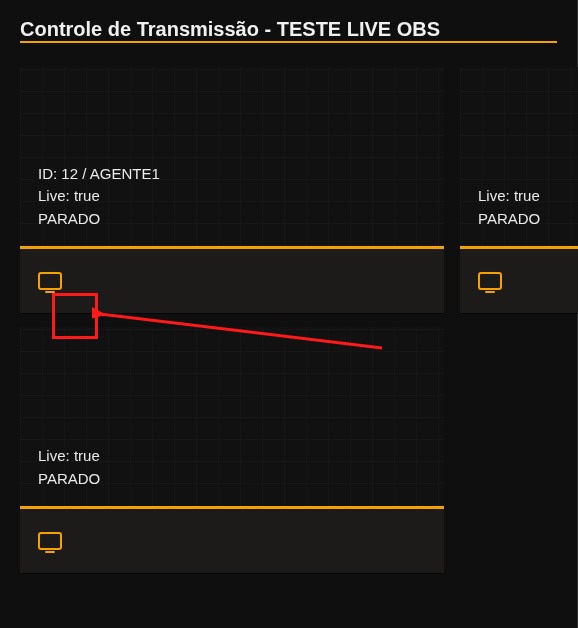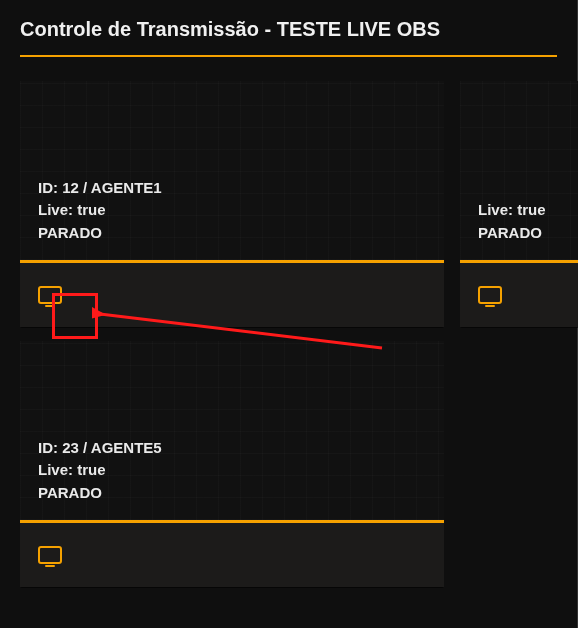--- a/index.html
+++ b/index.html
@@ -16,36 +16,34 @@
     padding: 18px 20px;
     box-sizing: border-box;
     height: 100%;
     border-right: 1px solid #333;
     position: relative;
   }
   .title {
     font-size: 20px;
     font-weight: bold;
     color: #f0f0f0;
-    margin-bottom: 14px;
   }
   .hr {
     height: 2px;
     background: #f5a100;
     margin-bottom: 24px;
   }
   .cards-row {
     display: flex;
     gap: 16px;
   }
   .card {
     background: #f97316;
     border-radius: 2px;
     box-shadow: 0 1px 0 rgba(0,0,0,0.6);
-    font-weight: bold;
   }
   .card.main {
     width: 424px;
     flex: 0 0 424px;
   }
   .card.side {
     flex: 1;
     margin-right: -40px; 
   }
   .card-top {
@@ -144,23 +142,20 @@
       <div class="card-bottom">
         <div class="monitor-btn"></div>
       </div>
     </div>
   </div>
 
   <div class="card2-wrap">
     <div class="card main">
       <div class="card-top">
         <div class="line">
-          <span>ID</span>: <span>23</span> / <span>AGENTE5</span>
-        </div>
-        <div class="line">
           <span>Live</span>: <span>true</span>
         </div>
         <div class="line">PARADO</div>
       </div>
       <div class="card-bottom">
         <div class="monitor-btn"></div>
       </div>
     </div>
   </div>
 

